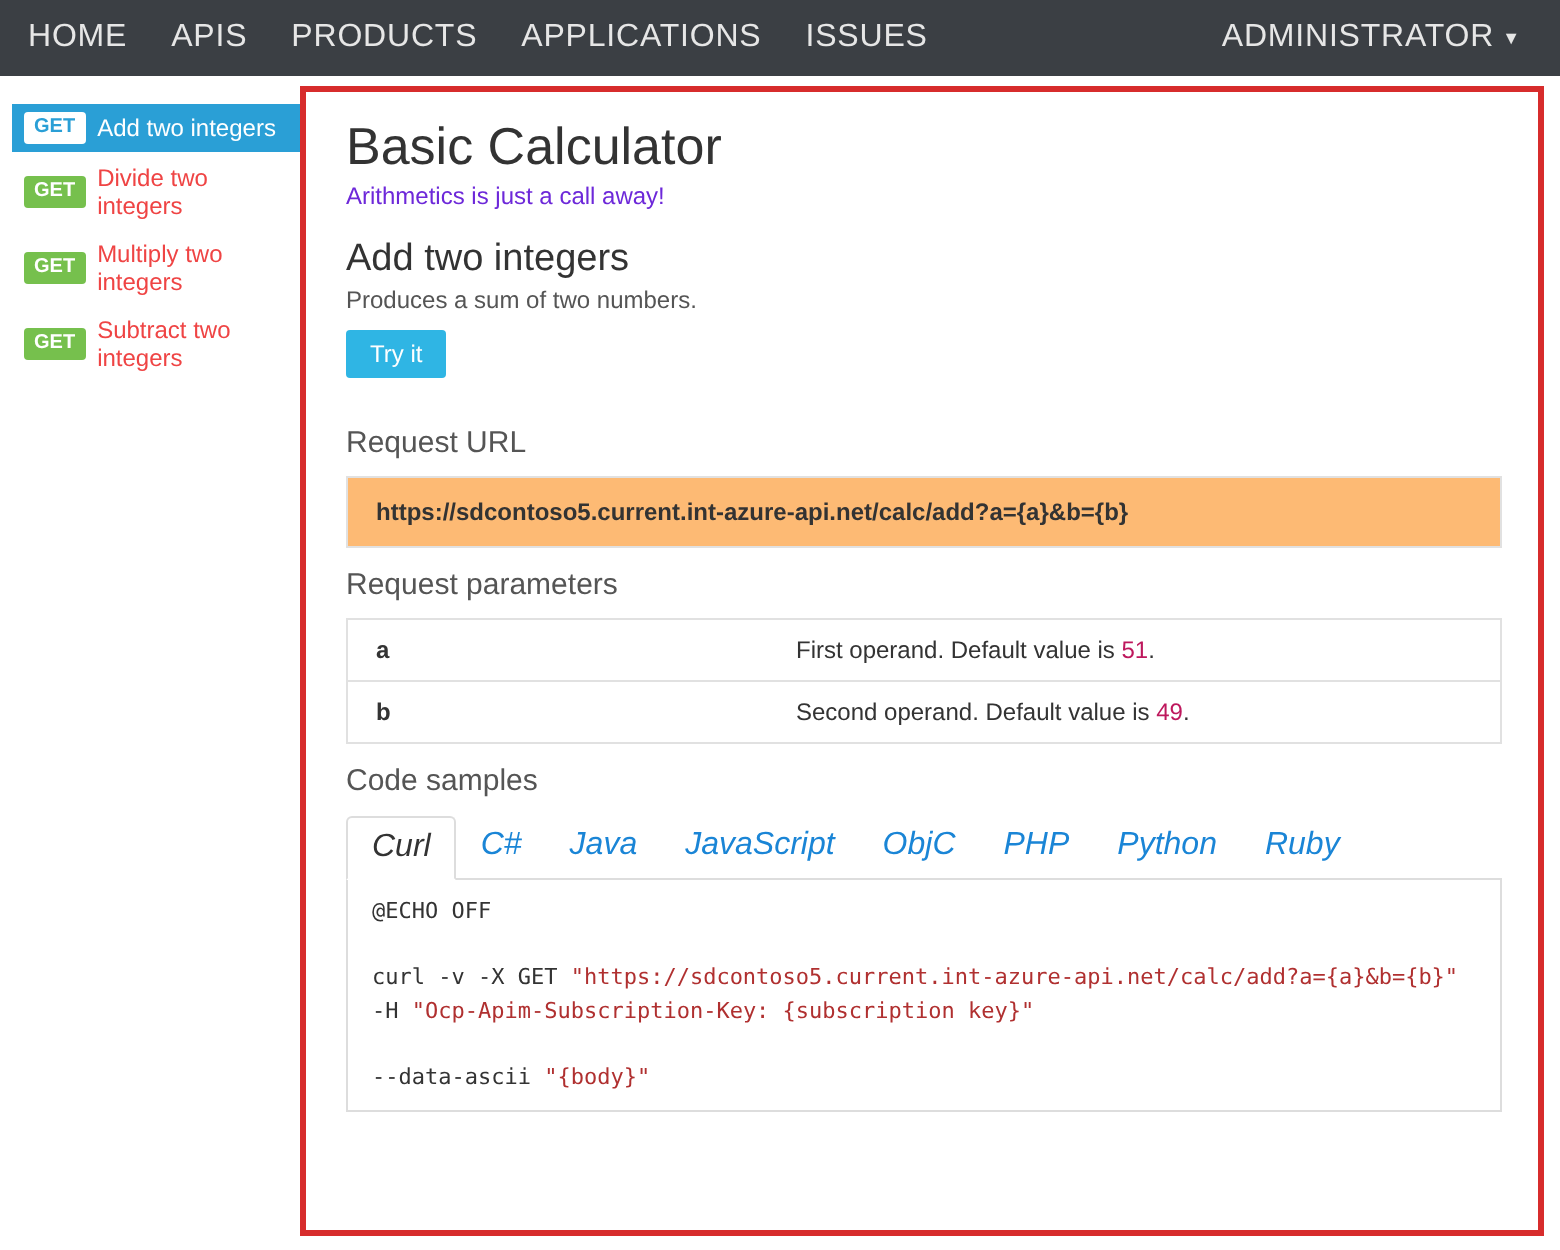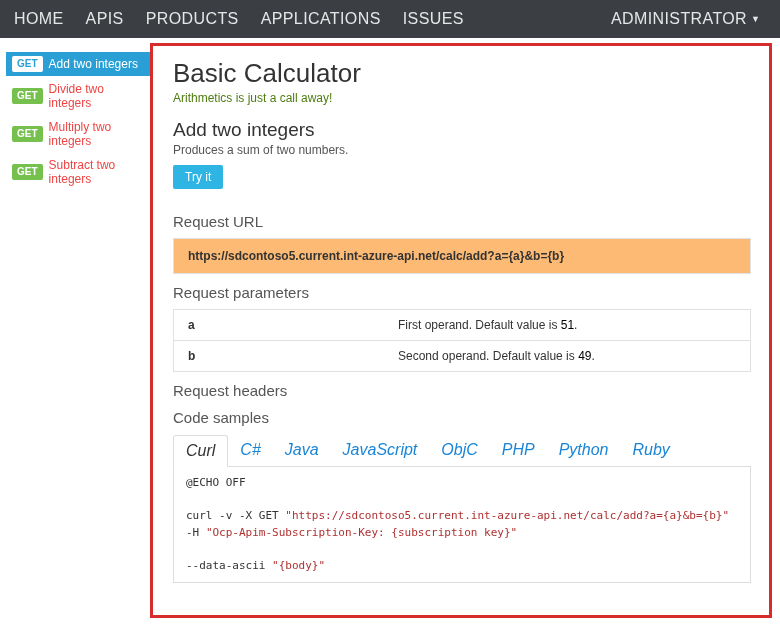--- a/index.html
+++ b/index.html
@@ -12,32 +12,32 @@
     .layout { display: flex; height: calc(100% - 38px); }
     .sidebar { width: 150px; padding: 12px 0 0 6px; background: #fff; }
     .sidebar-item { display: flex; align-items: center; padding: 4px 6px; margin: 2px 0; cursor: pointer; font-size: 12px; }
     .sidebar-item .badge { display: inline-block; background: #76c04d; color: #fff; font-size: 10px; font-weight: 600; padding: 2px 5px; border-radius: 2px; margin-right: 6px; line-height: 12px; }
     .sidebar-item span.label { color: #ef4444; }
     .sidebar-item.active { background: #2a9fd6; }
     .sidebar-item.active .badge { background: #fff; color: #2a9fd6; }
     .sidebar-item.active span.label { color: #fff; }
     .main { flex: 1; border: 3px solid #d72c2c; border-top-width: 3px; padding: 12px 18px 10px 20px; overflow-y: auto; margin: 5px 8px 7px 0; }
     h1.page-title { font-size: 26px; font-weight: 300; color: #333; margin-bottom: 2px; }
-    .subtitle { font-size: 12px; color: #4d7c0f; margin-bottom: 14px; }
+    .subtitle { font-size: 12px; color: #6d28d9; margin-bottom: 14px; }
     h2.op-title { font-size: 19px; font-weight: 300; color: #333; margin-bottom: 2px; }
     .op-desc { font-size: 12px; color: #555; margin-bottom: 8px; }
     .tryit { display: inline-block; background: #2fb5e4; color: #fff; padding: 5px 12px; font-size: 12px; border: none; cursor: pointer; border-radius: 2px; margin-bottom: 14px; }
     h3.section { font-size: 15px; font-weight: 300; color: #555; margin: 10px 0 8px 0; }
     .urlbox { border: 1px solid #e1e1e1; padding: 10px 14px; font-size: 12px; font-weight: 600; background: #fdba74; margin-bottom: 10px; }
     .param-row { display: flex; padding: 8px 14px; border: 1px solid #e1e1e1; border-top: none; font-size: 12px; align-items: baseline;}
     .param-block { border-top: 1px solid #e1e1e1; }
     .param-name { width: 210px; font-weight: 600; }
     .param-type { width: 70px; color: #555; }
     .param-desc { flex: 1; color: #333; }
-    .param-desc .hl { color: #000000; }
+    .param-desc .hl { color: #be185d; }
     .link { color: #1a85d6; text-decoration: none; }
     .tabs { display: flex; border-bottom: 1px solid #ddd; margin-top: 6px; }
     .tab { padding: 6px 12px; font-size: 16px; color: #1a85d6; cursor: pointer; position: relative; top: 1px; font-style: italic; }
     .tab.active { border: 1px solid #ddd; border-bottom: 1px solid #fff; color: #333; border-radius: 3px 3px 0 0; }
     .codebox { border: 1px solid #ddd; border-top: none; padding: 8px 12px; font-family: Consolas, monospace; font-size: 11px; line-height: 1.5; white-space: pre; color: #333; overflow-x: auto; }
     .codebox .s { color: #b03030; }
   </style>
 </head>
 <body>
 
@@ -91,21 +91,20 @@
       <div class="param-row">
         <div class="param-name">a</div>
         <div class="param-desc"><span>First operand. Default value is </span><span class="hl">51</span><span>.</span></div>
       </div>
       <div class="param-row">
         <div class="param-name">b</div>
         <div class="param-desc"><span>Second operand. Default value is </span><span class="hl">49</span><span>.</span></div>
       </div>
     </div>
 
-    <h3 class="section">Request headers</h3>
 
     <h3 class="section">Code samples</h3>
     <div class="tabs">
       <div class="tab active">Curl</div>
       <div class="tab">C#</div>
       <div class="tab">Java</div>
       <div class="tab">JavaScript</div>
       <div class="tab">ObjC</div>
       <div class="tab">PHP</div>
       <div class="tab">Python</div>

